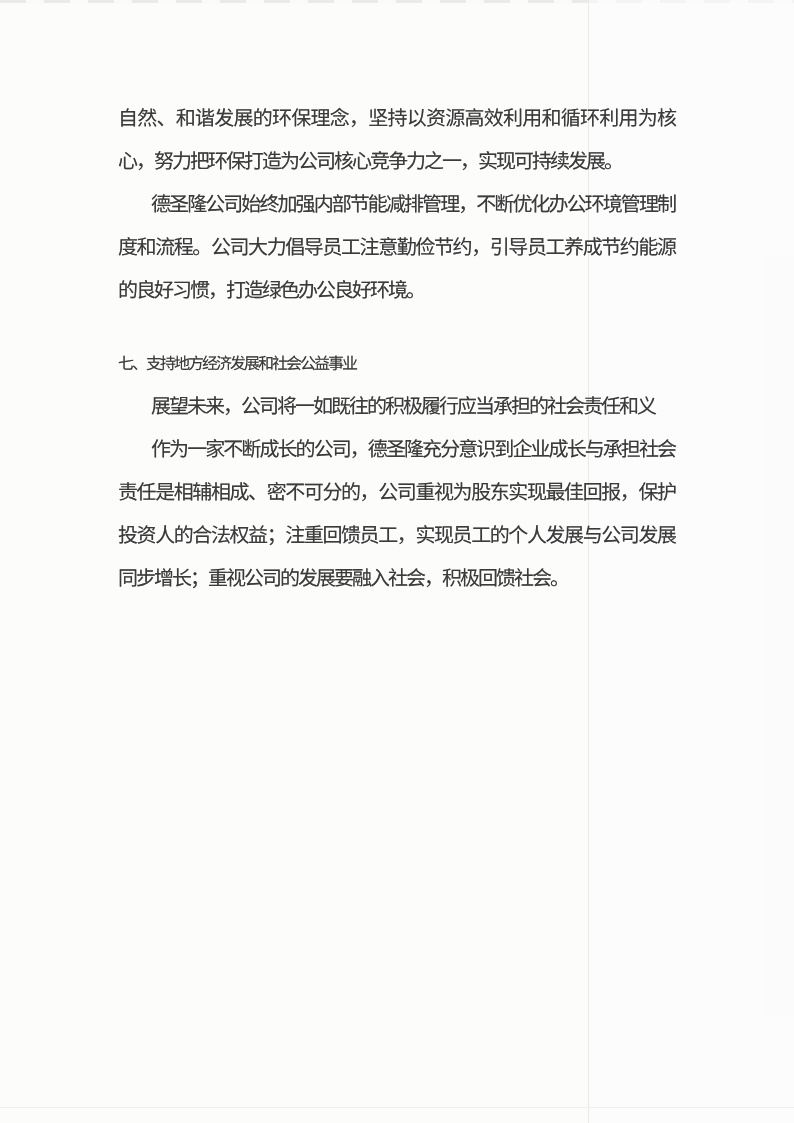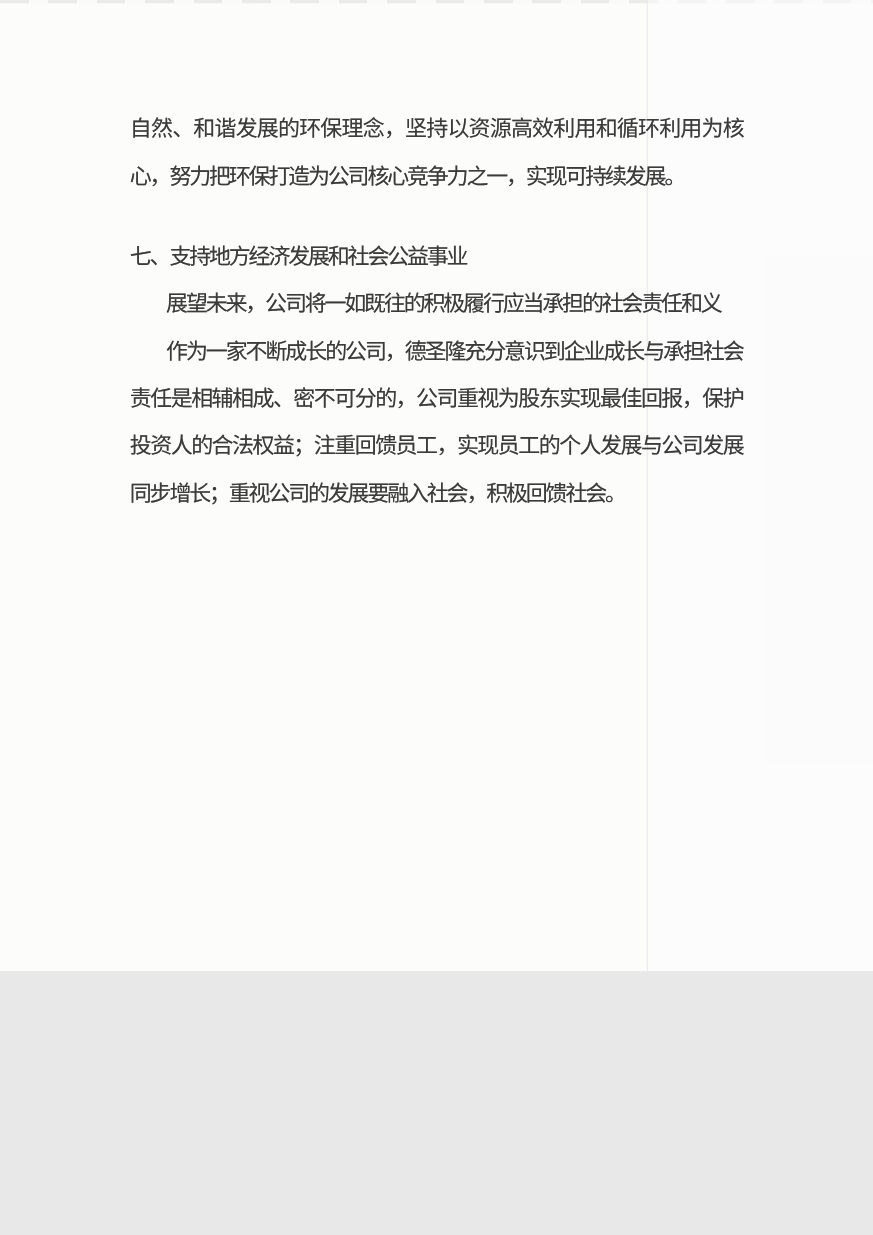--- a/index.html
+++ b/index.html
@@ -3,21 +3,21 @@
 <meta charset="utf-8">
 <style>
   html, body {
     margin: 0;
     padding: 0;
     background: #e8e8e8;
   }
   .page {
     position: relative;
     width: 794px;
-    height: 883px;
+    height: 1123px;
     margin: 0 auto;
     background: #fcfcfb;
     overflow: hidden;
     font-family: "Liberation Serif", "DejaVu Serif", serif;
   }
   
   .top-edge {
     position: absolute;
     left: 0; top: 0;
     width: 100%; height: 3px;
@@ -57,32 +57,33 @@
     text-shadow: 0 0 0.6px rgba(70,70,70,0.55);
   }
   .paragraph {
     margin: 0;
   }
   .paragraph.indent {
     text-indent: 33px;
   }
   .section-heading {
     margin: 30px 0 0 0;
-    font-size: 20px;
+    font-size: 16px;
     font-weight: normal;
     text-align: left;
   }
 </style>
 </head>
 <body>
 
 <div class="page">
   <div class="top-edge"></div>
   <div class="fold-line"></div>
   <div class="right-shade"></div>
   <div class="bottom-line"></div>
   <div class="content">
       <p class="paragraph">自然、和谐发展的环保理念，坚持以资源高效利用和循环利用为核心，努力把环保打造为公司核心竞争力之一，实现可持续发展。</p>
+      <p class="paragraph indent">德圣隆公司始终加强内部节能减排管理，不断优化办公环境管理制度和流程。公司大力倡导员工注意勤俭节约，引导员工养成节约能源的良好习惯，打造绿色办公良好环境。</p>
       <p class="section-heading">七、支持地方经济发展和社会公益事业</p>
       <p class="paragraph indent">展望未来，公司将一如既往的积极履行应当承担的社会责任和义</p>
       <p class="paragraph indent">作为一家不断成长的公司，德圣隆充分意识到企业成长与承担社会责任是相辅相成、密不可分的，公司重视为股东实现最佳回报，保护投资人的合法权益；注重回馈员工，实现员工的个人发展与公司发展同步增长；重视公司的发展要融入社会，积极回馈社会。</p>
     </div>
 </div>
 
 </body></html>

